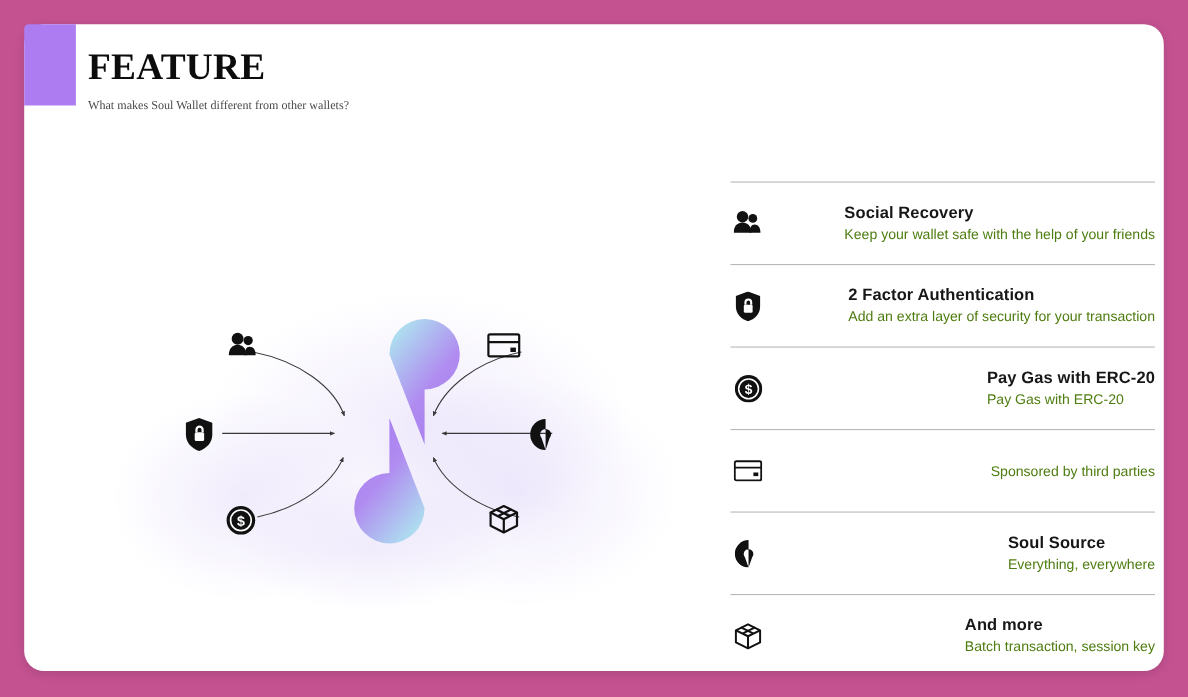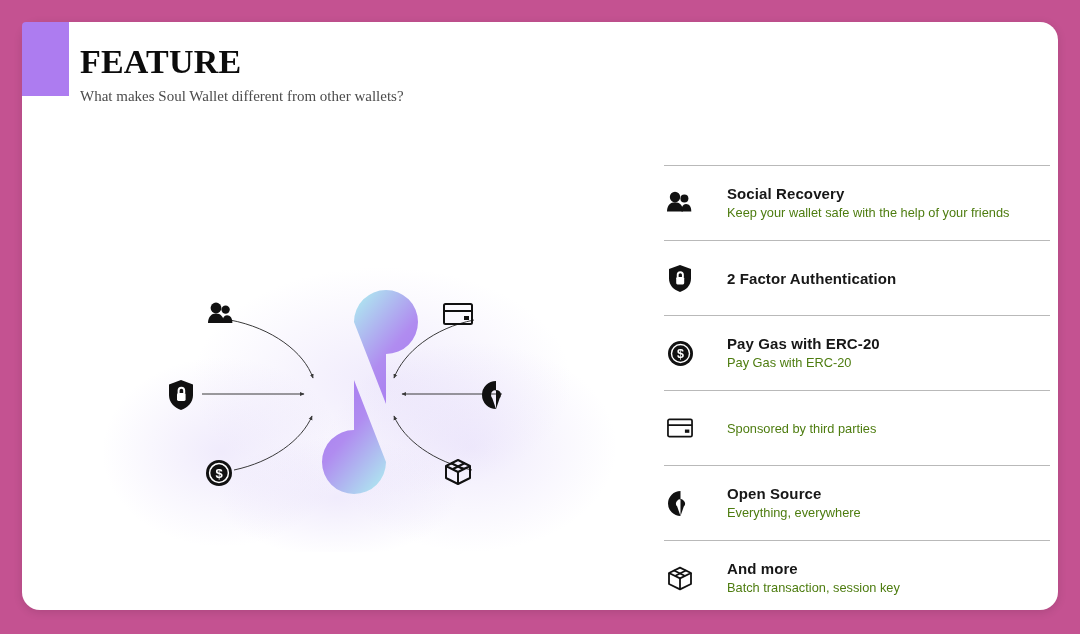--- a/index.html
+++ b/index.html
@@ -57,21 +57,21 @@
   #page-title {
     margin: 0;
     font-size: 34px;
     font-weight: 700;
     letter-spacing: 0.2px;
     color: #0c0c0c;
     line-height: 44px;
   }
   #page-subtitle {
     margin: 2px 0 0 0;
-    font-size: 15px;
+    font-size: 11px;
     font-weight: 400;
     color: #4b4b4b;
     line-height: 20px;
   }
 
   
   #diagram {
     position: absolute;
     left: 60px;
     top: 240px;
@@ -92,20 +92,21 @@
     background: #b9b9b9;
     width: 100%;
   }
   .feature-item {
     display: flex;
     align-items: center;
     gap: 34px;
     height: 74px;
     padding-left: 3px;
     box-sizing: border-box;
+    justify-content: space-between;
   }
   .feature-icon {
     flex: 0 0 26px;
     width: 26px;
     height: 26px;
     display: flex;
     align-items: center;
     justify-content: center;
     color: #111111;
   }
@@ -257,20 +258,21 @@
       <div class="feature-item">
         <span class="feature-icon">
           <svg width="24" height="27" viewBox="0 0 24 27">
             <path d="M 12 0 L 23 4 L 23 13.6 C 23 20.6, 18 25.2, 12 27 C 6 25.2, 1 20.6, 1 13.6 L 1 4 Z" fill="#111111"></path>
             <rect x="8.2" y="12" width="8" height="7.4" rx="1.3" fill="#ffffff"></rect>
             <path d="M 9.7 12 L 9.7 9.8 A 2.6 2.6 0 0 1 14.9 9.8 L 14.9 12" fill="none" stroke="#ffffff" stroke-width="1.9"></path>
           </svg>
         </span>
         <span class="feature-text">
           <div class="feature-title">2 Factor Authentication</div>
+          <div class="feature-desc">Add an extra layer of security for your transaction</div>
         </span>
       </div>
 
       <div class="feature-divider"></div>
 
       <div class="feature-item">
         <span class="feature-icon">
           <svg width="25" height="25" viewBox="0 0 25 25">
             <circle cx="12.5" cy="12.5" r="12.5" fill="#111111"></circle>
             <circle cx="12.5" cy="12.5" r="9" fill="none" stroke="#ffffff" stroke-width="1.4"></circle>
@@ -300,21 +302,21 @@
 
       <div class="feature-divider"></div>
 
       <div class="feature-item">
         <span class="feature-icon">
           <svg width="25" height="25" viewBox="0 0 25 25">
             <path d="M 12.5 0 A 12.5 12.5 0 1 0 12.5 25 L 12.5 25 L 9.2 15.6 A 4.4 4.4 0 1 1 15.8 15.6 L 12.5 25 Z" fill="#111111"></path>
           </svg>
         </span>
         <span class="feature-text">
-          <div class="feature-title">Open Source</div>
+          <div class="feature-title">Soul Source</div>
           <div class="feature-desc">Everything, everywhere</div>
         </span>
       </div>
 
       <div class="feature-divider"></div>
 
       <div class="feature-item">
         <span class="feature-icon">
           <svg width="26" height="25" viewBox="0 0 26 25" fill="none" stroke="#111111" stroke-width="1.8" stroke-linejoin="round">
             <path d="M 13 1.6 L 24 7 L 13 12.4 L 2 7 Z"></path>

